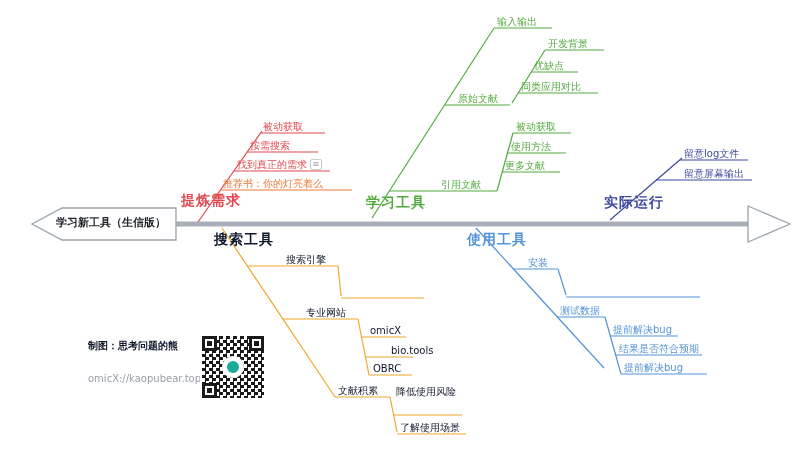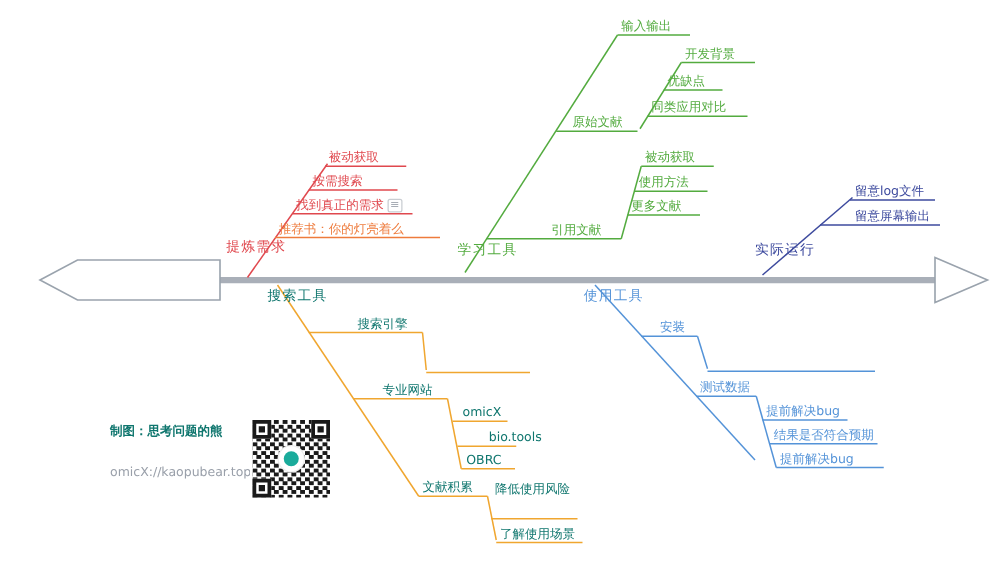--- a/index.html
+++ b/index.html
@@ -3,28 +3,28 @@
 <meta charset="utf-8">
 <style>
   html,body{margin:0;padding:0;background:#fff;}
   #canvas{
     position:relative;width:800px;height:459px;background:#ffffff;
     font-family:"DejaVu Sans","Liberation Sans",sans-serif;overflow:hidden;
   }
   #lines{position:absolute;left:0;top:0;}
   .node{position:absolute;white-space:nowrap;line-height:1.15;cursor:default;}
   .leaf{font-size:10px;}
-  .main{font-size:11px;font-weight:400;letter-spacing:1px;}
+  .main{font-size:14px;font-weight:700;letter-spacing:1px;}
   .root-label{font-size:11px;font-weight:700;color:#1f2329;text-align:center;}
   .wrap2{white-space:normal;font-size:9.5px;line-height:12px;}
   .c-red{color:#e0484e;}
   .c-orange{color:#ee7b3c;}
   .c-green{color:#53ab3f;}
   .c-navy{color:#3d4a9e;}
-  .c-yellow{color:#0f766e;}
+  .c-yellow{color:#0f172a;}
   .c-blue{color:#5493d8;}
   .c-gray{color:#9aa0aa;}
   .note-ic{color:#a8adb5;font-size:9px;margin-left:3px;border:1px solid #c9cdd2;border-radius:2px;padding:0 1px;line-height:9px;display:inline-block;vertical-align:1px;}
   .footer-credit{font-size:10px;font-weight:bold;}
   .footer-url{font-size:10px;}
   
   .qr{position:absolute;left:200px;top:334px;width:66px;height:66px;background:#fff;padding:2px;box-sizing:border-box;}
   .qr-board{width:100%;height:100%;background:repeating-conic-gradient(#1a1a1a 0% 25%, #ffffff 0% 50%);background-size:7px 7px;}
   .finder{position:absolute;width:15px;height:15px;border:3px solid #1a1a1a;background:#fff;box-sizing:border-box;}
   .finder::after{content:"";position:absolute;inset:2px;background:#1a1a1a;}
@@ -96,20 +96,21 @@
       <line x1="558" y1="269" x2="566" y2="295"></line>
       <line x1="566" y1="297" x2="700" y2="297"></line>
       <line x1="557" y1="317" x2="605" y2="317"></line>
       <line x1="605" y1="317" x2="621" y2="374"></line>
       <line x1="610" y1="336" x2="678" y2="336"></line>
       <line x1="616" y1="355" x2="702" y2="355"></line>
       <line x1="621" y1="374" x2="707" y2="374"></line>
     </g>
   </svg>
 
+  <div class="node root-label" style="left:48px;top:217px;width:126px;">学习新工具（生信版）</div>
 
   <div class="node main c-red" style="left:181px;top:192px;">提炼需求</div>
   <div class="node main c-green" style="left:366px;top:194px;">学习工具</div>
   <div class="node main c-navy" style="left:604px;top:194px;">实际运行</div>
   <div class="node main c-yellow" style="left:214px;top:231px;">搜索工具</div>
   <div class="node main c-blue" style="left:467px;top:231px;">使用工具</div>
 
   <div class="node leaf c-red" style="left:263px;top:121px;">被动获取</div>
   <div class="node leaf c-red" style="left:250px;top:140px;">按需搜索</div>
   <div class="node leaf c-red" style="left:237px;top:159px;">

